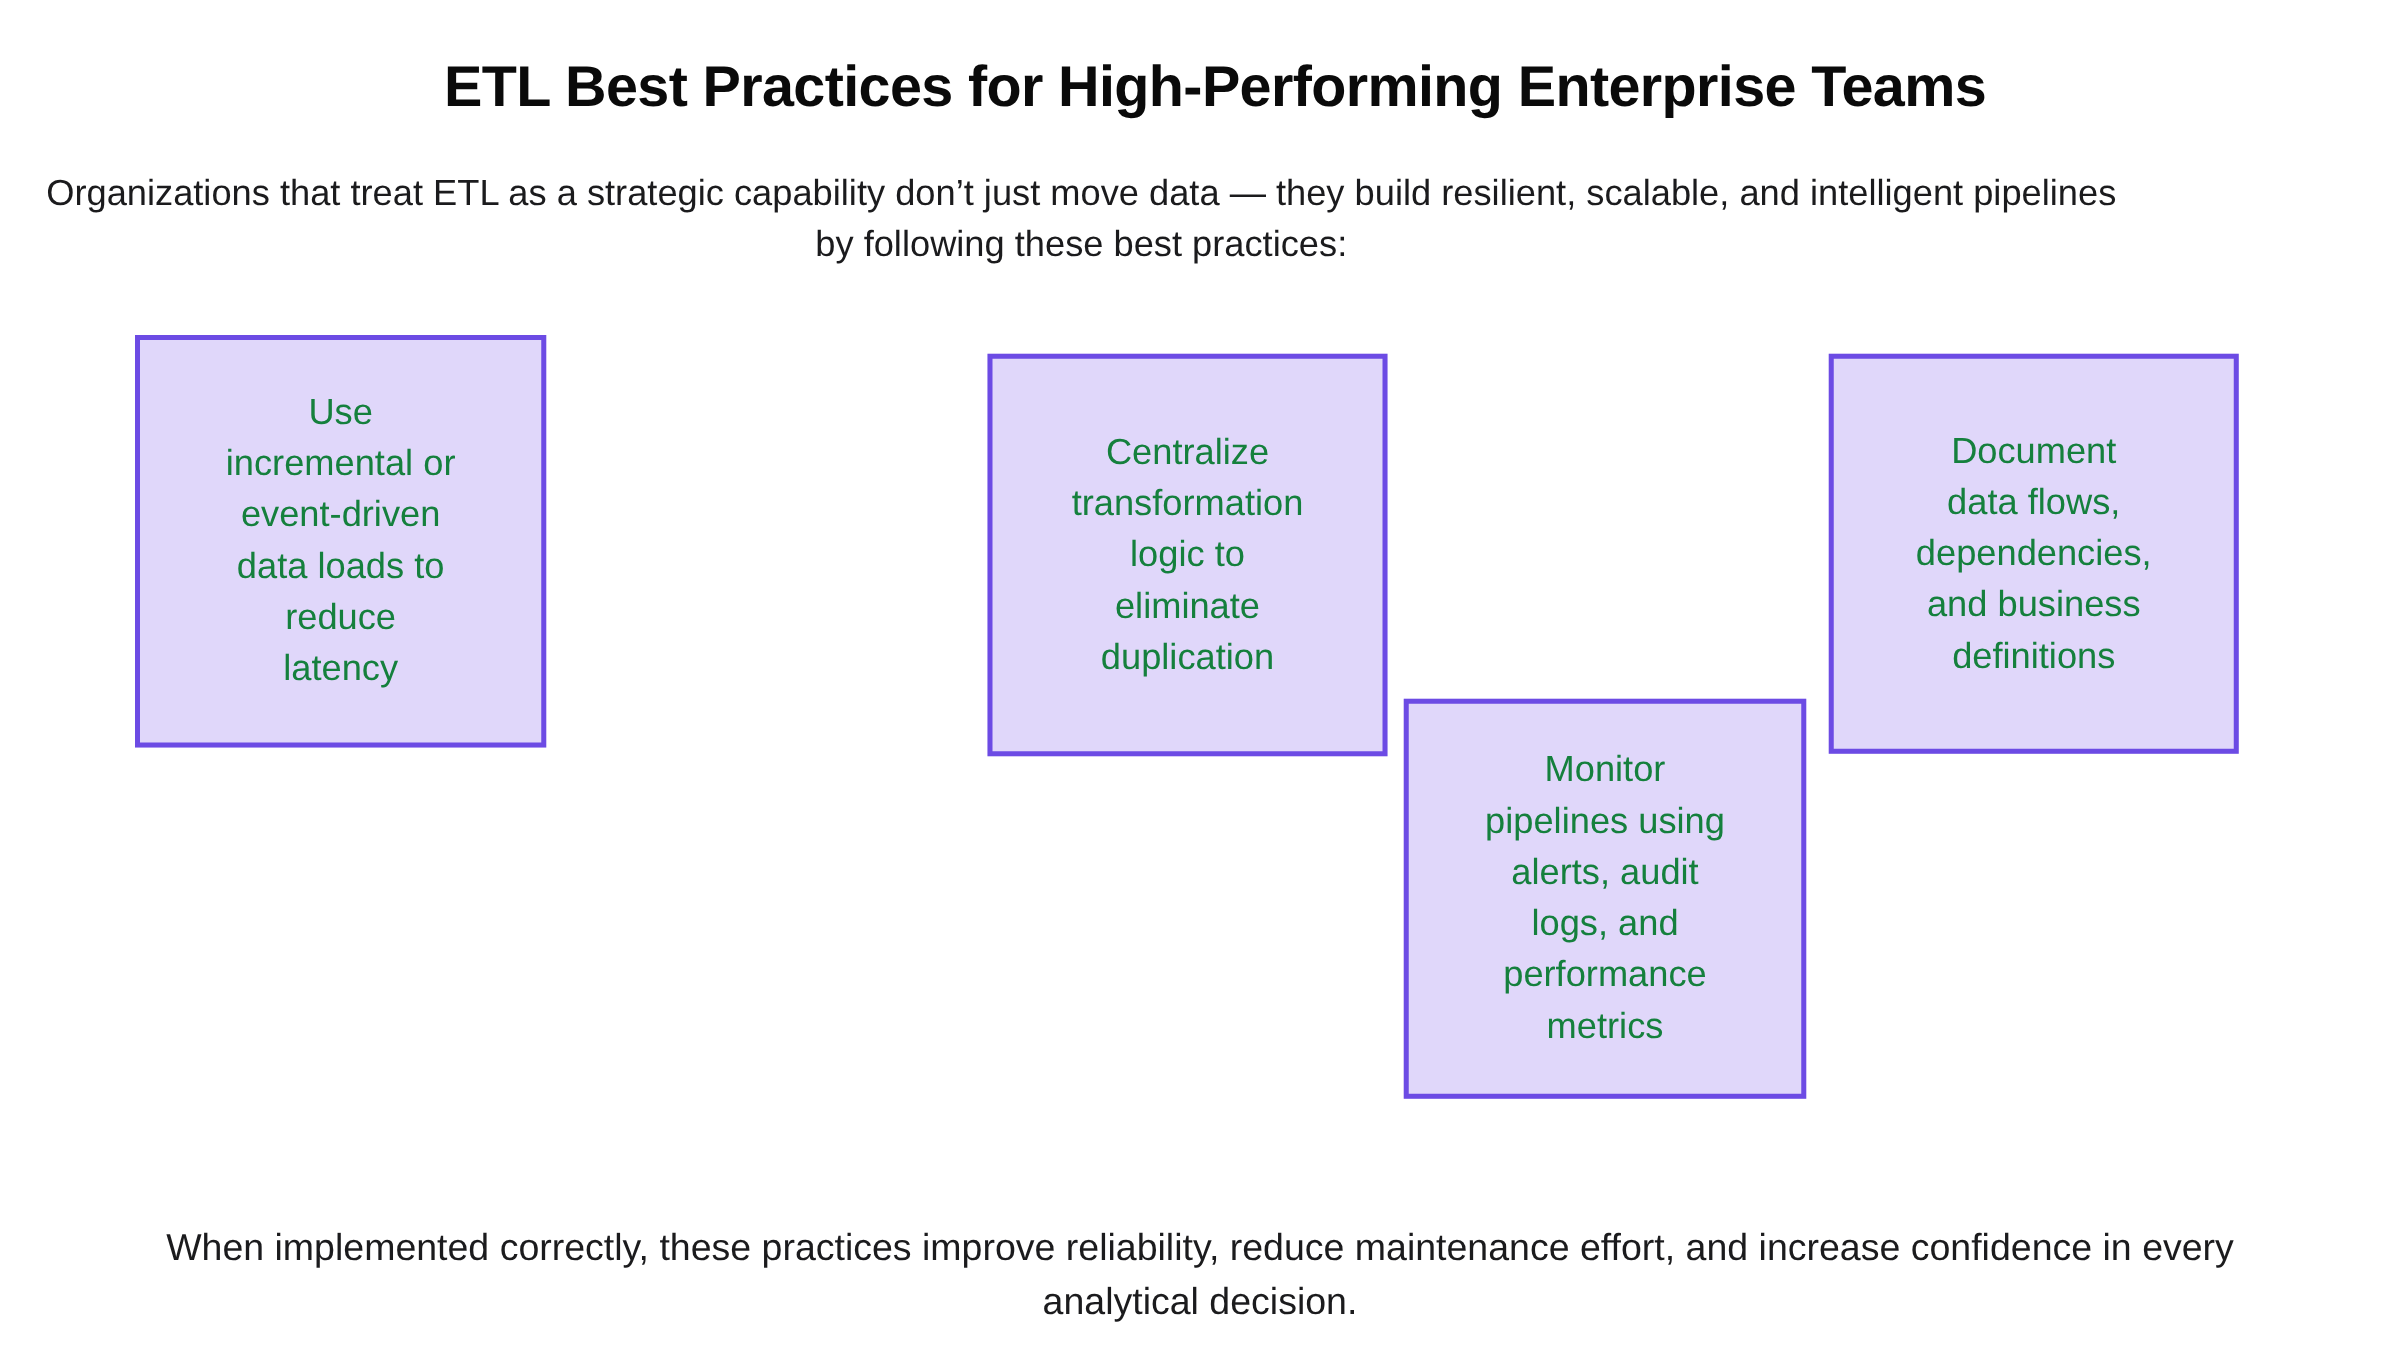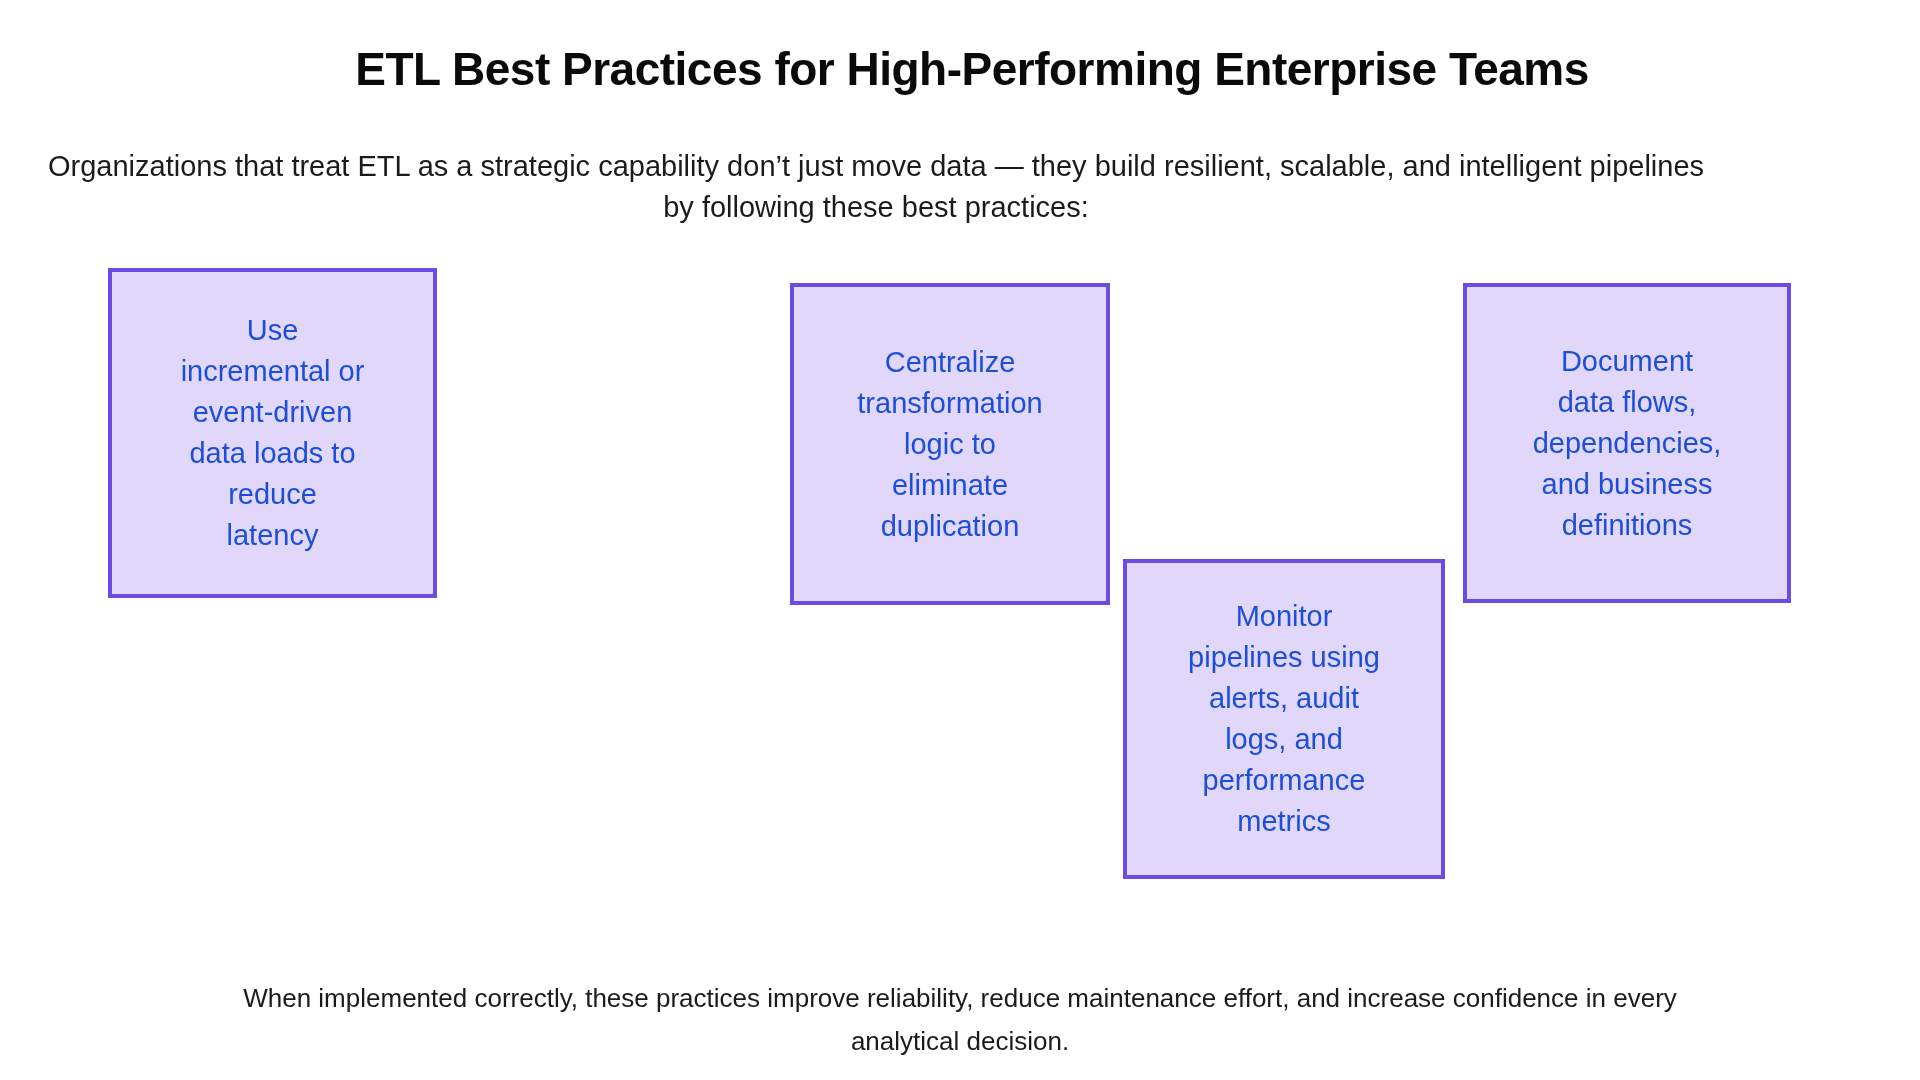--- a/index.html
+++ b/index.html
@@ -26,21 +26,21 @@
     font-size: 46px;
     font-weight: 700;
     letter-spacing: -0.5px;
     color: #0a0a0a;
   }
   .intro {
     position: absolute;
     top: 134px;
     left: 0;
     width: 1728px;
-    margin: 12px;
+    margin: 1px;
     text-align: center;
     font-size: 29px;
     line-height: 41px;
     white-space: pre-line;
     color: #1b1b1d;
   }
   .card {
     position: absolute;
     box-sizing: border-box;
     background: #e0d7fa;
@@ -48,35 +48,35 @@
     display: flex;
     align-items: center;
     justify-content: center;
     text-align: center;
     padding: 10px;
   }
   .card-text {
     white-space: pre-line;
     font-size: 29px;
     line-height: 41px;
-    color: #1d4ed8;
+    color: #15803d;
   }
   .card-1 { left: 108px;  top: 268px; width: 329px; height: 330px; }
   .card-2 { left: 452px;  top: 561px; width: 322px; height: 322px; }
   .card-3 { left: 790px;  top: 283px; width: 320px; height: 322px; }
   .card-4 { left: 1123px; top: 559px; width: 322px; height: 320px; }
   .card-5 { left: 1463px; top: 283px; width: 328px; height: 320px; }
   .conclusion {
     position: absolute;
     top: 977px;
     left: 0;
     width: 1920px;
     margin: 0;
     text-align: center;
-    font-size: 26px;
+    font-size: 30px;
     line-height: 43px;
     white-space: pre-line;
     color: #1b1b1d;
   }
 </style>
 </head>
 <body>
 
 <div class="canvas">
 

